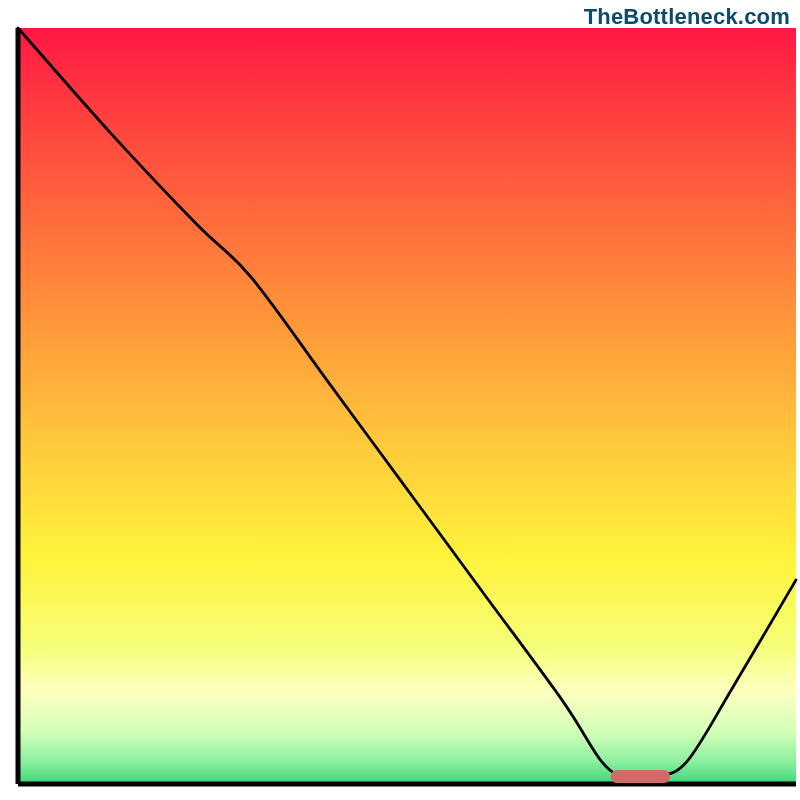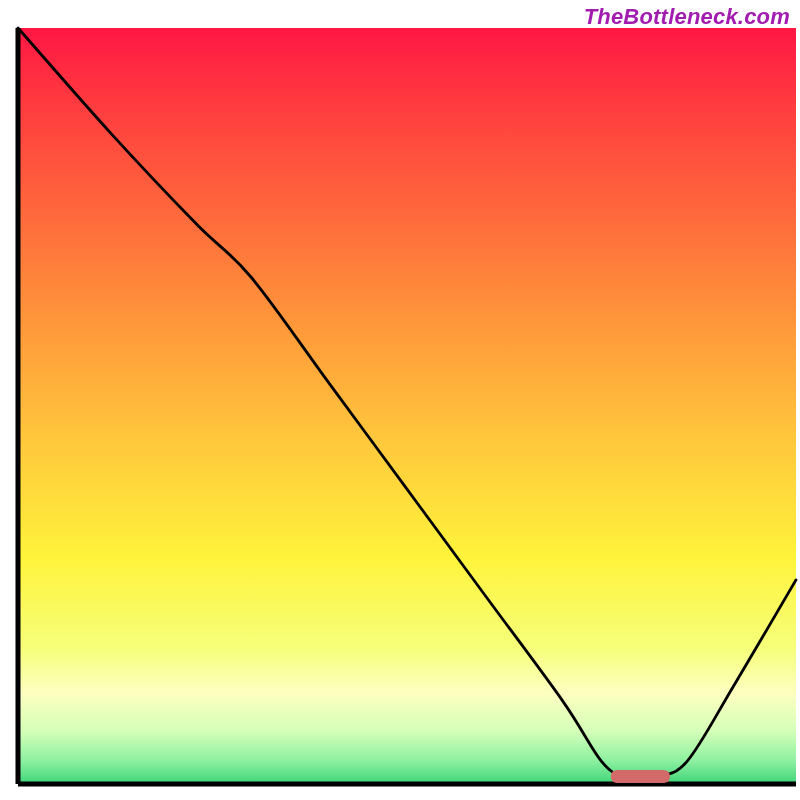--- a/index.html
+++ b/index.html
@@ -14,24 +14,23 @@
     position: relative;
     width: 800px;
     height: 800px;
   }
   .watermark {
     position: absolute;
     top: 4px;
     right: 10px;
     font-size: 22px;
     font-weight: 600;
-    color: #a21caf;
+    color: #0c4a6e;
     letter-spacing: 0.2px;
     z-index: 10;
-    font-style: italic;
   }
   svg {
     display: block;
   }
 </style>
 </head>
 <body>
 
 <div class="chart-container">
   <div class="watermark">TheBottleneck.com</div>

